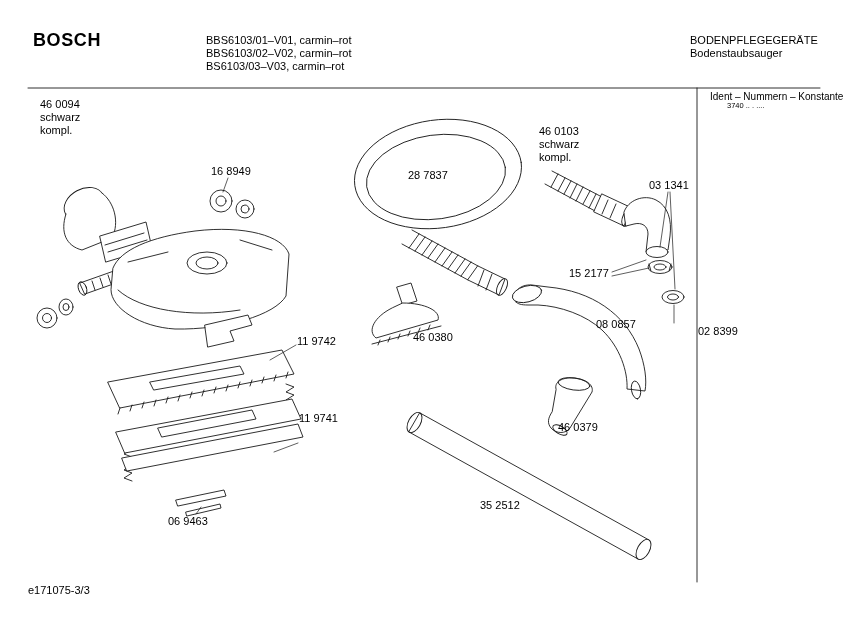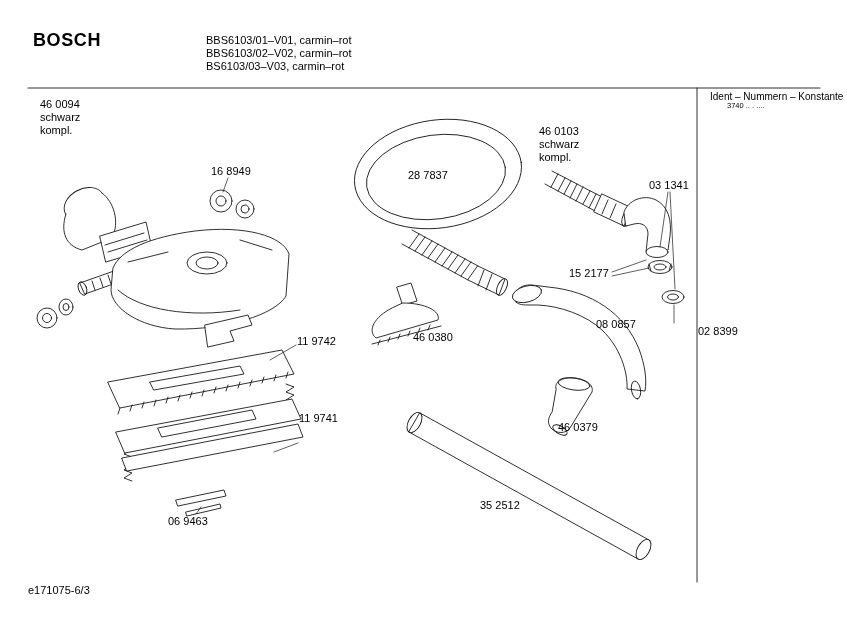--- a/index.html
+++ b/index.html
@@ -180,20 +180,24 @@
   </svg>
 
   <div class="abs brand" style="left:33px; top:30px;">BOSCH</div>
 
   <div class="abs" style="left:173px; top:34px;">
     <div class="model-line">BBS6103/01–V01, carmin–rot</div>
     <div class="model-line">BBS6103/02–V02, carmin–rot</div>
     <div class="model-line">BS6103/03–V03, carmin–rot</div>
   </div>
 
+  <div class="abs" style="left:690px; top:34px;">
+    <div class="hdr-right-1">BODENPFLEGEGERÄTE</div>
+    <div class="hdr-right-2">Bodenstaubsauger</div>
+  </div>
 
   <div class="abs ident-line1" style="left:710px; top:92px;">Ident – Nummern – Konstante</div>
   <div class="abs ident-line2" style="left:727px; top:101px;">3740   ..  .  ....</div>
 
   <div class="part-label" style="left:40px;  top:98px;">46 0094
 schwarz
 kompl.</div>
   <div class="part-label" style="left:211px; top:165px;">16 8949</div>
   <div class="part-label" style="left:408px; top:169px;">28 7837</div>
   <div class="part-label" style="left:539px; top:125px;">46 0103
@@ -203,15 +207,15 @@
   <div class="part-label" style="left:569px; top:267px;">15 2177</div>
   <div class="part-label" style="left:596px; top:318px;">08 0857</div>
   <div class="part-label" style="left:653px; top:325px;padding-left:45px;">02 8399</div>
   <div class="part-label" style="left:413px; top:331px;">46 0380</div>
   <div class="part-label" style="left:297px; top:335px;">11 9742</div>
   <div class="part-label" style="left:299px; top:412px;">11 9741</div>
   <div class="part-label" style="left:168px; top:515px;">06 9463</div>
   <div class="part-label" style="left:558px; top:421px;">46 0379</div>
   <div class="part-label" style="left:472px; top:499px;margin-left:8px;">35 2512</div>
 
-  <div class="abs footer-ref" style="left:28px; top:584px;">e171075-6/3</div>
+  <div class="abs footer-ref" style="left:28px; top:584px;">e171075-3/3</div>
 
 </div>
 
 </body></html>

